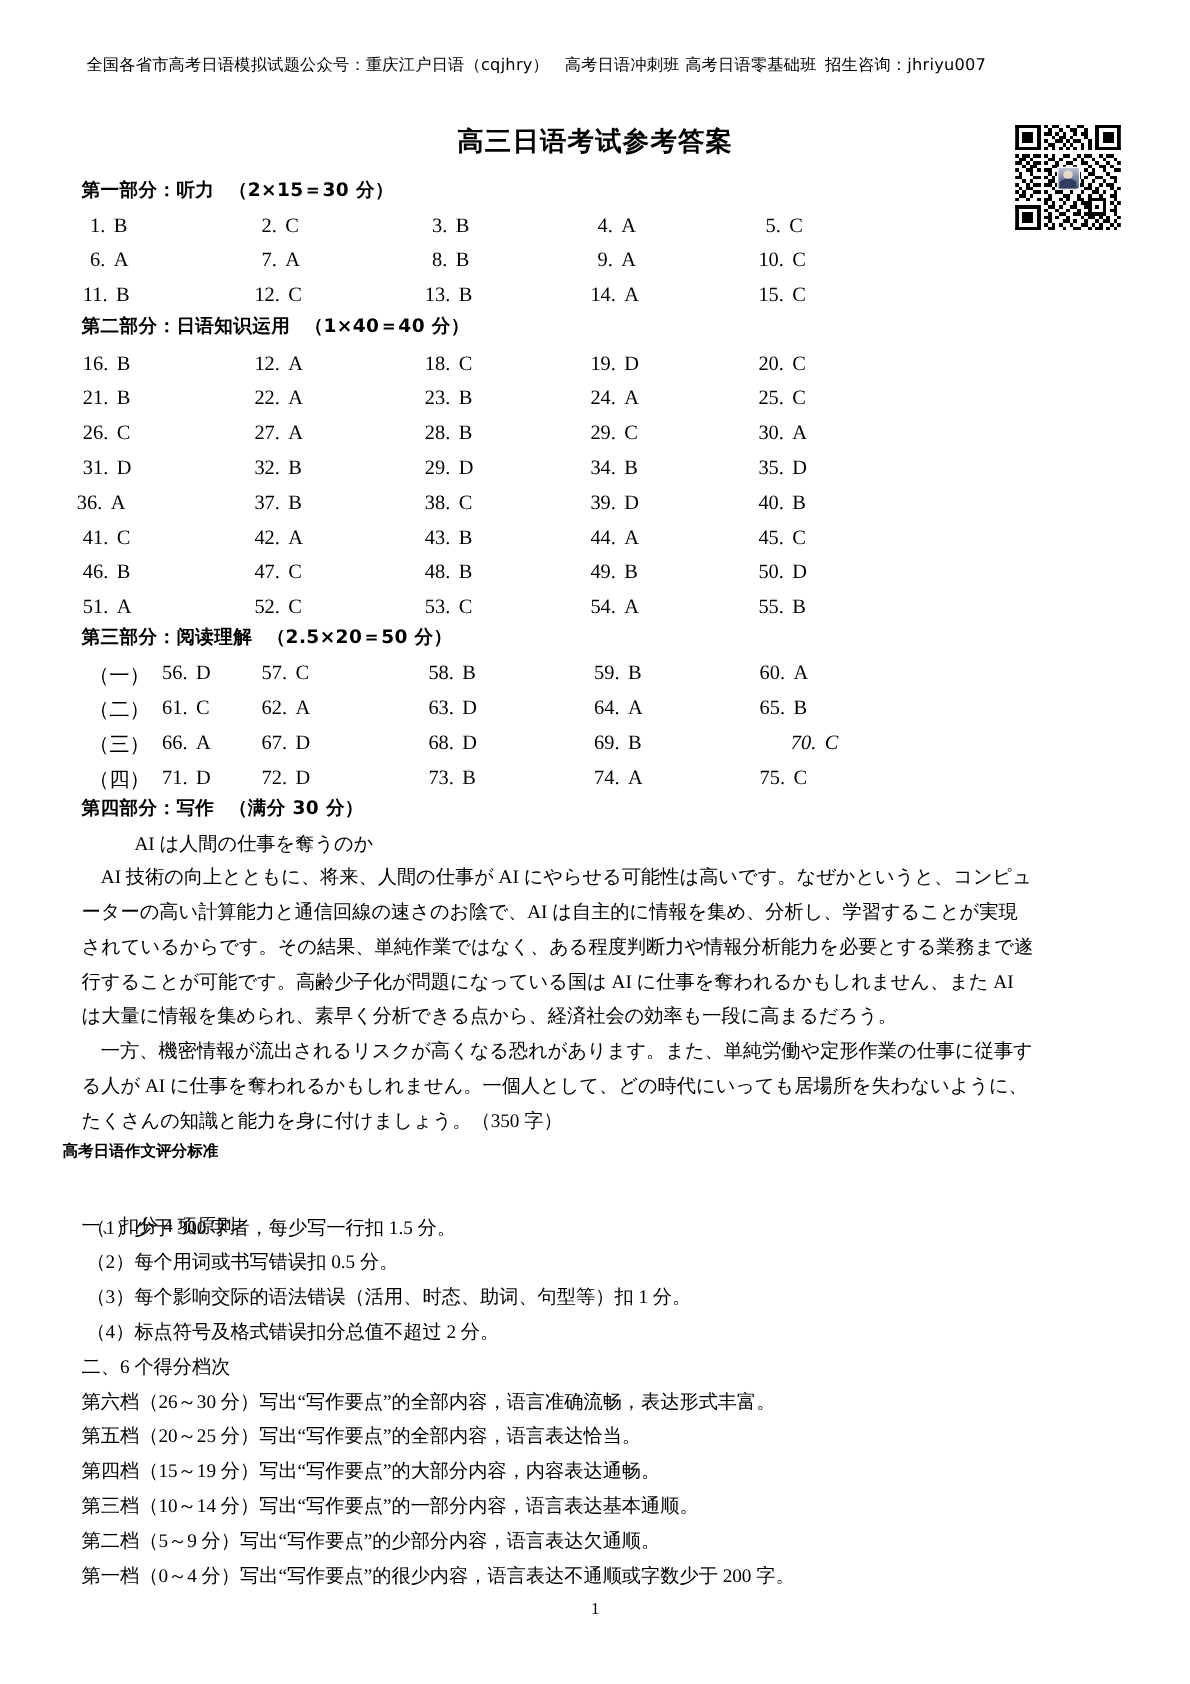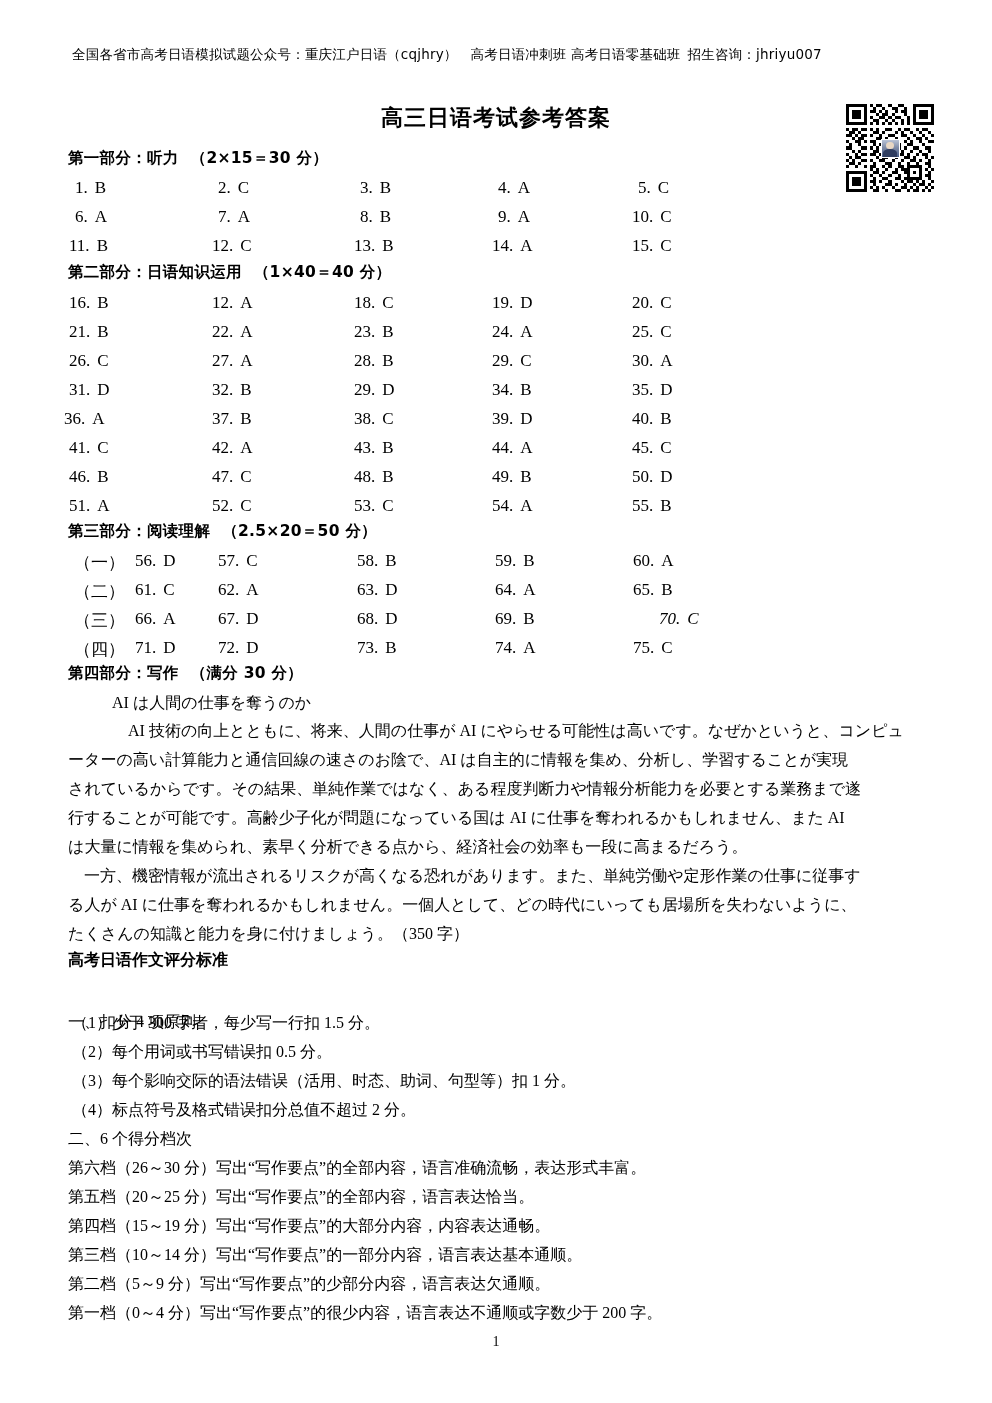--- a/index.html
+++ b/index.html
@@ -154,24 +154,24 @@
     left: 68px;
     width: 880px;
     font-size: 16px;
     white-space: nowrap;
     letter-spacing: 0px;
   }
 
   
   .crit-head {
     position: absolute;
-    left: 68px;
+    left: 52px;
     font-family: "DejaVu Sans", "Liberation Sans", sans-serif;
     font-weight: bold;
-    font-size: 16px;
+    font-size: 13px;
     white-space: nowrap;
   }
   .crit-line {
     position: absolute;
     left: 68px;
     font-size: 16px;
     white-space: nowrap;
   }
   .crit-line.sub { left: 72px; }
 
@@ -572,21 +572,21 @@
       <span class="ans-cell" style="left:495px;"><span class="num">74.</span><span class="opt">A</span></span>
       <span class="ans-cell" style="left:633px;"><span class="num">75.</span><span class="opt">C</span></span>
     </div>
 
     <div class="sec-head" style="top:663px;">
       <span>第四部分：写作</span><span class="pts">（满分 30 分）</span>
     </div>
 
     <div class="essay-title" style="top:693px;">AI は人間の仕事を奪うのか</div>
 
-    <div class="essay-line" style="top:721px;text-align:center;">　AI 技術の向上とともに、将来、人間の仕事が AI にやらせる可能性は高いです。なぜかというと、コンピュ</div>
+    <div class="essay-line" style="top:721px;">　AI 技術の向上とともに、将来、人間の仕事が AI にやらせる可能性は高いです。なぜかというと、コンピュ</div>
     <div class="essay-line" style="top:750px;">ーターの高い計算能力と通信回線の速さのお陰で、AI は自主的に情報を集め、分析し、学習することが実現</div>
     <div class="essay-line" style="top:779px;">されているからです。その結果、単純作業ではなく、ある程度判断力や情報分析能力を必要とする業務まで遂</div>
     <div class="essay-line" style="top:808px;">行することが可能です。高齢少子化が問題になっている国は AI に仕事を奪われるかもしれません、また AI</div>
     <div class="essay-line" style="top:837px;">は大量に情報を集められ、素早く分析できる点から、経済社会の効率も一段に高まるだろう。</div>
     <div class="essay-line" style="top:866px;">　一方、機密情報が流出されるリスクが高くなる恐れがあります。また、単純労働や定形作業の仕事に従事す</div>
     <div class="essay-line" style="top:895px;">る人が AI に仕事を奪われるかもしれません。一個人として、どの時代にいっても居場所を失わないように、</div>
     <div class="essay-line" style="top:924px;">たくさんの知識と能力を身に付けましょう。（350 字）</div>
 
     <div class="crit-head" style="top:950px;">高考日语作文评分标准</div>
 

